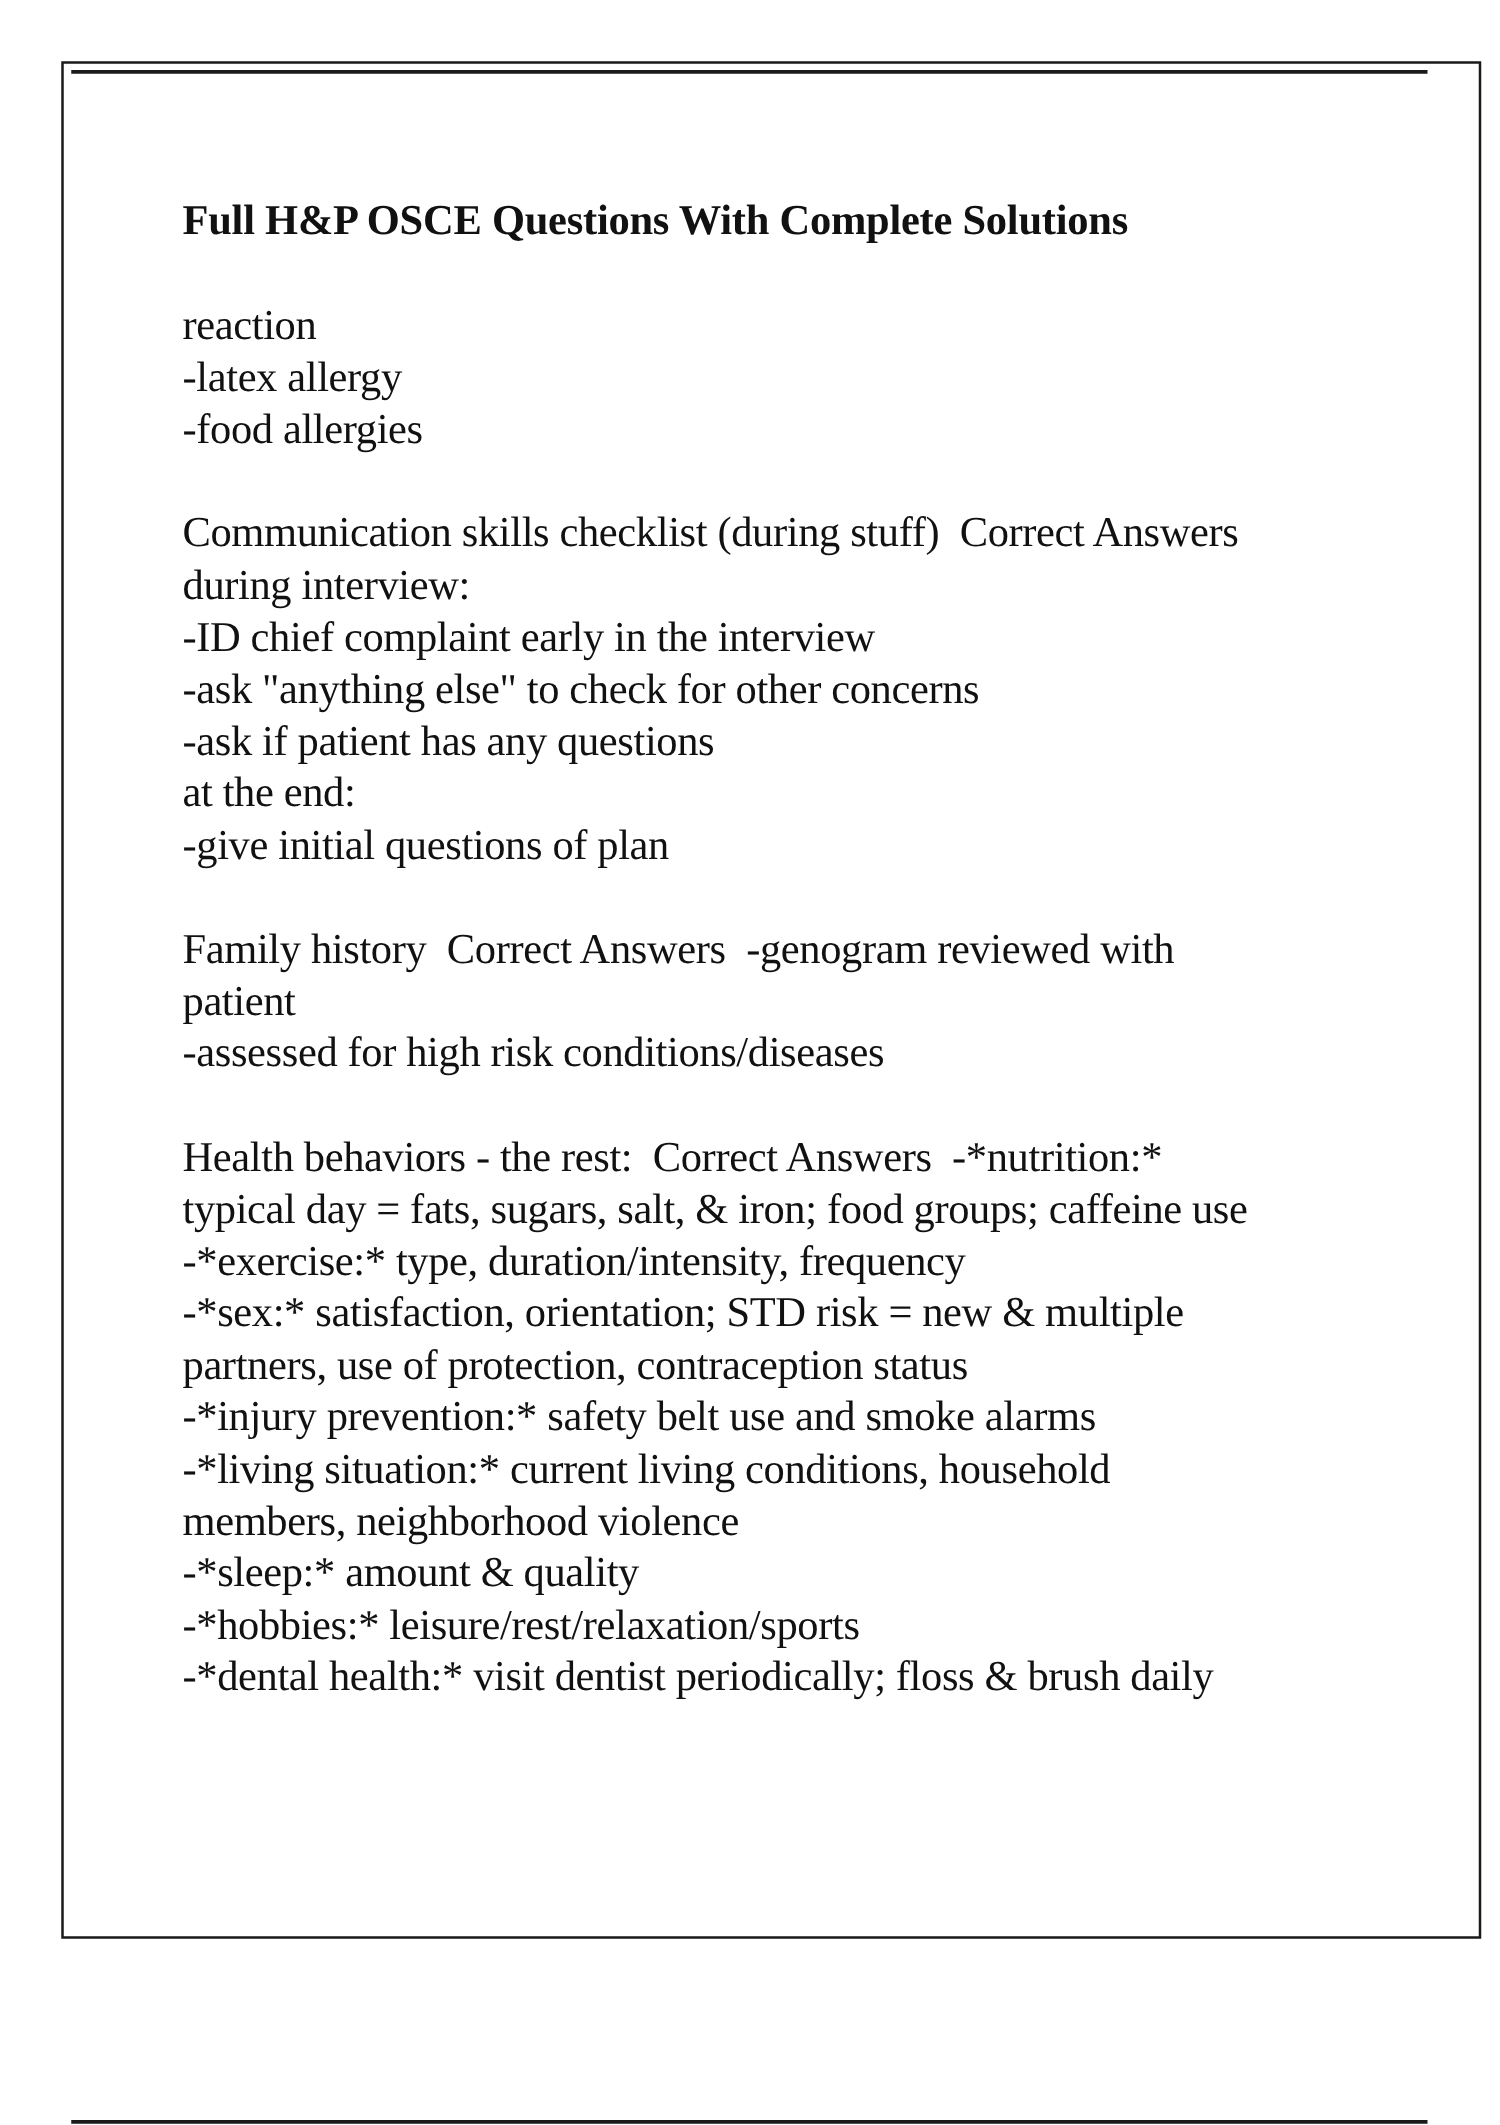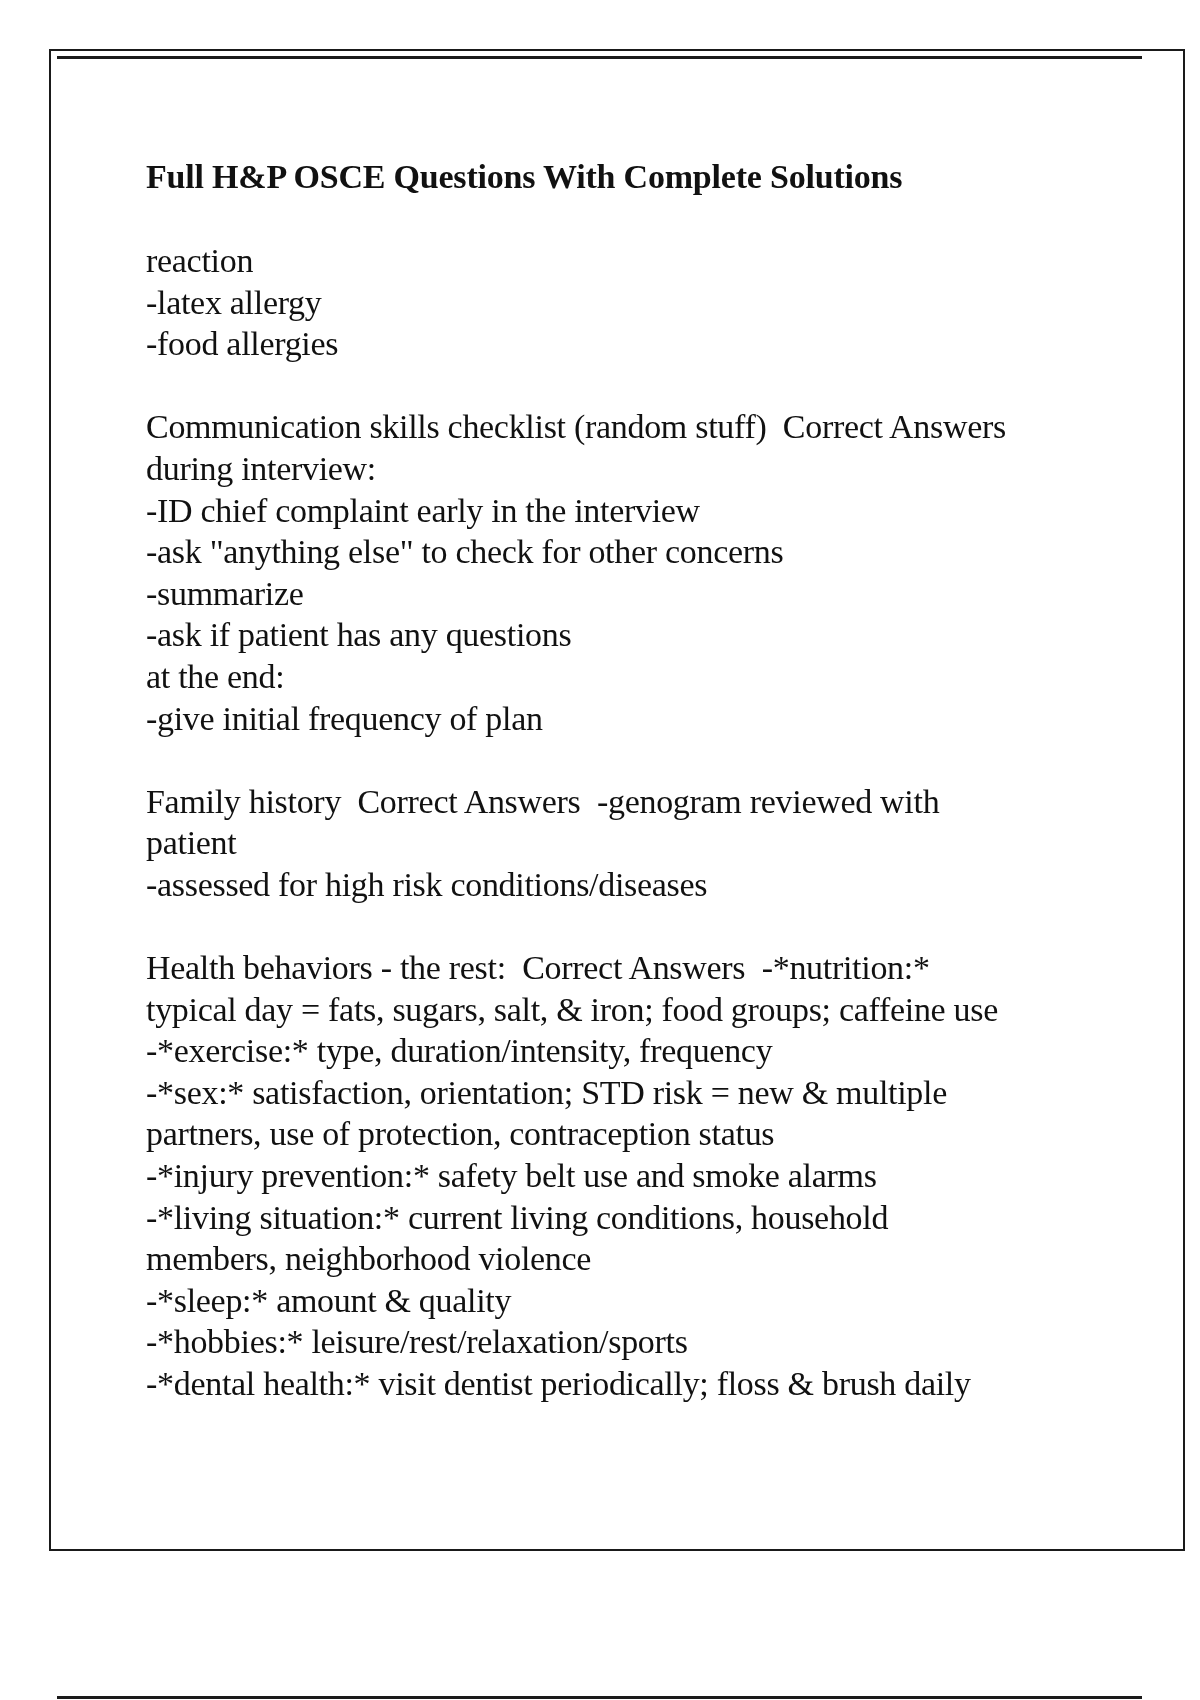--- a/index.html
+++ b/index.html
@@ -73,28 +73,27 @@
 <div class="content">
   <div class="doc-title">Full H&amp;P OSCE Questions With Complete Solutions</div>
 
   <div class="qa">
     <span class="line">reaction</span>
     <span class="line">-latex allergy</span>
     <span class="line">-food allergies</span>
   </div>
 
   <div class="qa">
-    <span class="line">Communication skills checklist (random stuff)  Correct Answers</span>
+    <span class="line">Communication skills checklist (during stuff)  Correct Answers</span>
     <span class="line">during interview:</span>
     <span class="line">-ID chief complaint early in the interview</span>
     <span class="line">-ask "anything else" to check for other concerns</span>
-    <span class="line">-summarize</span>
     <span class="line">-ask if patient has any questions</span>
     <span class="line">at the end:</span>
-    <span class="line">-give initial frequency of plan</span>
+    <span class="line">-give initial questions of plan</span>
   </div>
 
   <div class="qa">
     <span class="line">Family history  Correct Answers  -genogram reviewed with</span>
     <span class="line">patient</span>
     <span class="line">-assessed for high risk conditions/diseases</span>
   </div>
 
   <div class="qa">
     <span class="line">Health behaviors - the rest:  Correct Answers  -*nutrition:*</span>

